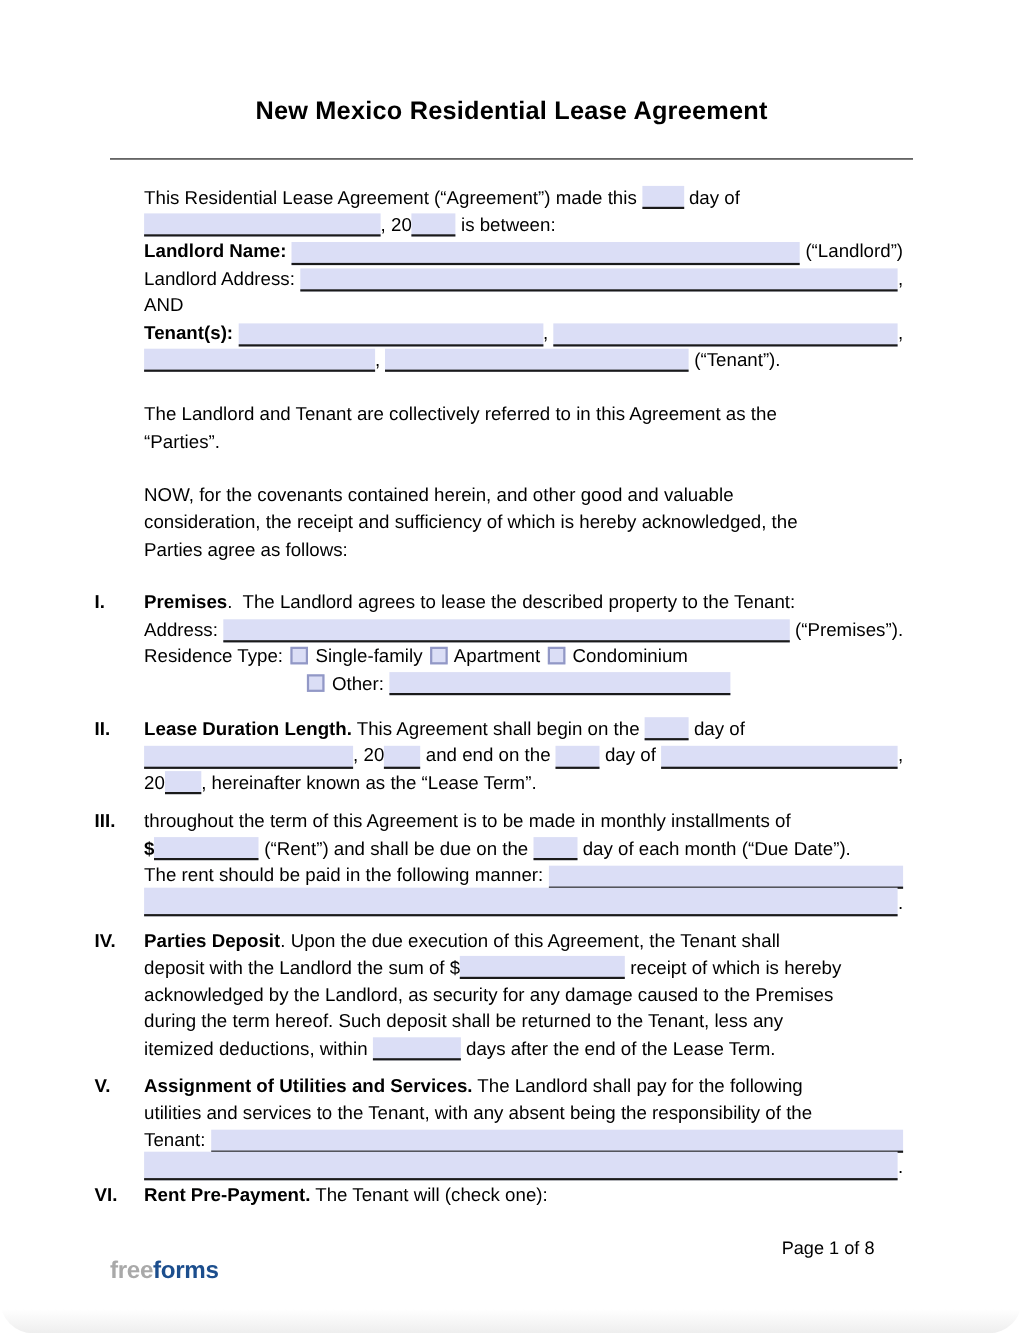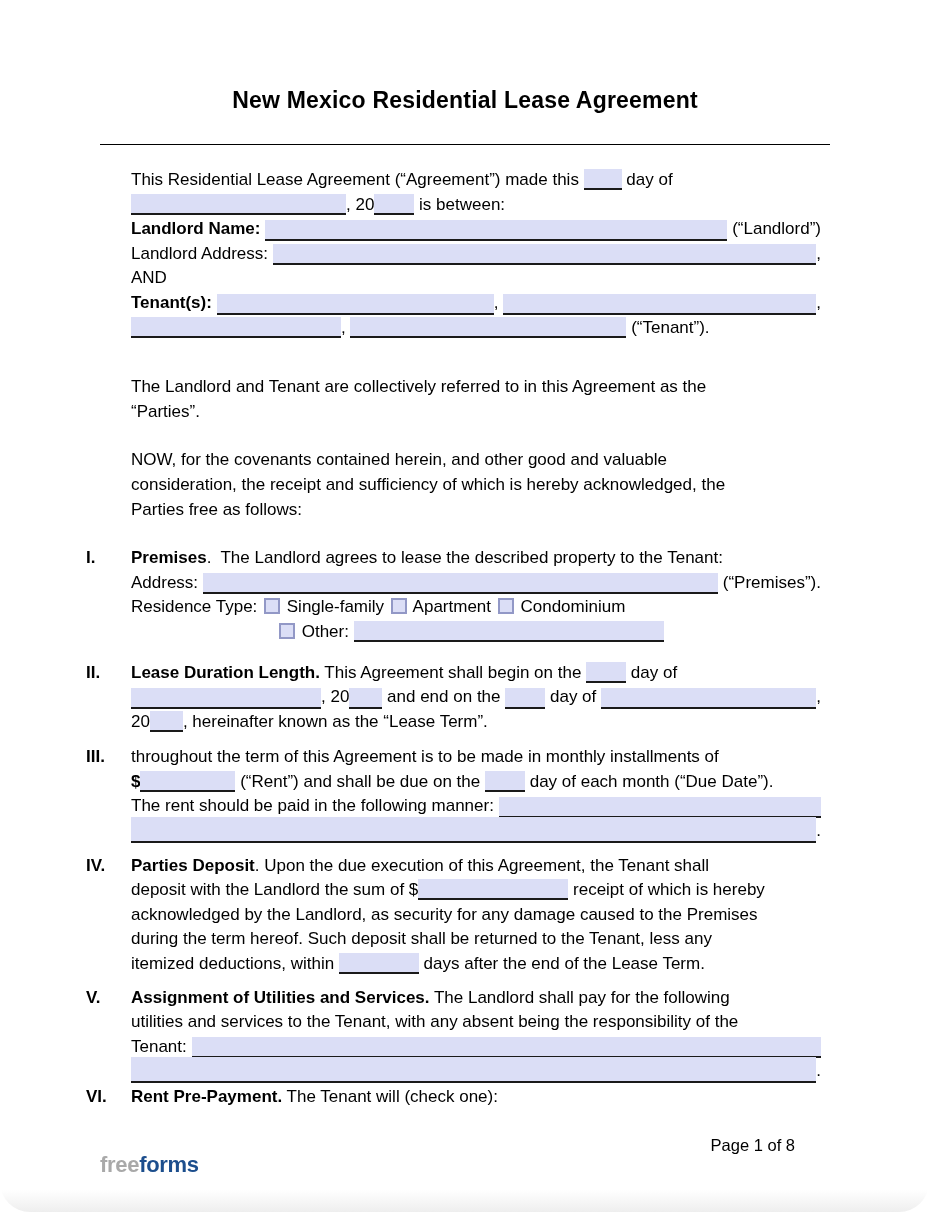--- a/index.html
+++ b/index.html
@@ -12,21 +12,21 @@
   .line{height:24.6px;line-height:24.6px;white-space:pre;}
   .t{white-space:pre;}
   .bold{font-weight:700;}
   .flexline{display:flex;align-items:flex-end;}
   .flexline .t{display:block;}
   .blank{display:inline-block;height:21px;background:#dbdef6;border-bottom:2px solid #1a1a1a;vertical-align:-5px;box-sizing:border-box;}
   .flexline .blank{margin-bottom:1px;vertical-align:baseline;}
   .blank.fill{flex:1 1 auto;}
   .blank.tall{height:26px;}
   .cb{display:inline-block;width:12px;height:12px;background:#dbdef6;border:2px solid #9298c6;vertical-align:-2px;margin:0 2px;}
-  .para{margin-top:35px;}
+  .para{margin-top:25px;}
   .para2{margin-top:24px;}
   .sections{margin-top:0;}
   .section{position:relative;}
   .section .num{position:absolute;left:-45px;top:0;font-weight:700;line-height:24.6px;}
   .section:nth-child(1){margin-top:24px;}
   .section:nth-child(2){margin-top:16px;}
   .section:nth-child(3){margin-top:11px;}
   .section:nth-child(4){margin-top:10px;}
   .section:nth-child(5){margin-top:9px;}
   .section:nth-child(6){margin-top:1px;}
@@ -57,21 +57,21 @@
           <div class="line"><span class="blank" style="width: 210px;"></span><span class="t">, </span><span class="blank" style="width: 276px;"></span><span class="t"> (“Tenant”).</span></div>
         </div>
       <div id="paras">
           <div class="para">
             <div class="line"><span class="t">The Landlord and Tenant are collectively referred to in this Agreement as the</span></div>
             <div class="line"><span class="t">“Parties”.</span></div>
           </div>
           <div class="para para2">
             <div class="line"><span class="t">NOW, for the covenants contained herein, and other good and valuable</span></div>
             <div class="line"><span class="t">consideration, the receipt and sufficiency of which is hereby acknowledged, the</span></div>
-            <div class="line"><span class="t">Parties free as follows:</span></div>
+            <div class="line"><span class="t">Parties agree as follows:</span></div>
           </div>
         </div>
       <div id="sections" class="sections">
           <div class="section">
             <span class="num">I.</span>
             <div class="line"><span class="t bold">Premises</span><span class="t">.  The Landlord agrees to lease the described property to the Tenant:</span></div>
             <div class="line flexline"><span class="t">Address: </span><span class="blank fill"></span><span class="t"> (“Premises”).</span></div>
             <div class="line"><span class="t">Residence Type: </span><span class="cb"></span><span class="t"> Single-family </span><span class="cb"></span><span class="t"> Apartment </span><span class="cb"></span><span class="t"> Condominium</span></div>
             <div class="line" style="padding-left: 146px;"><span class="cb"></span><span class="t"> Other: </span><span class="blank" style="width: 310px;"></span></div>
           </div>

